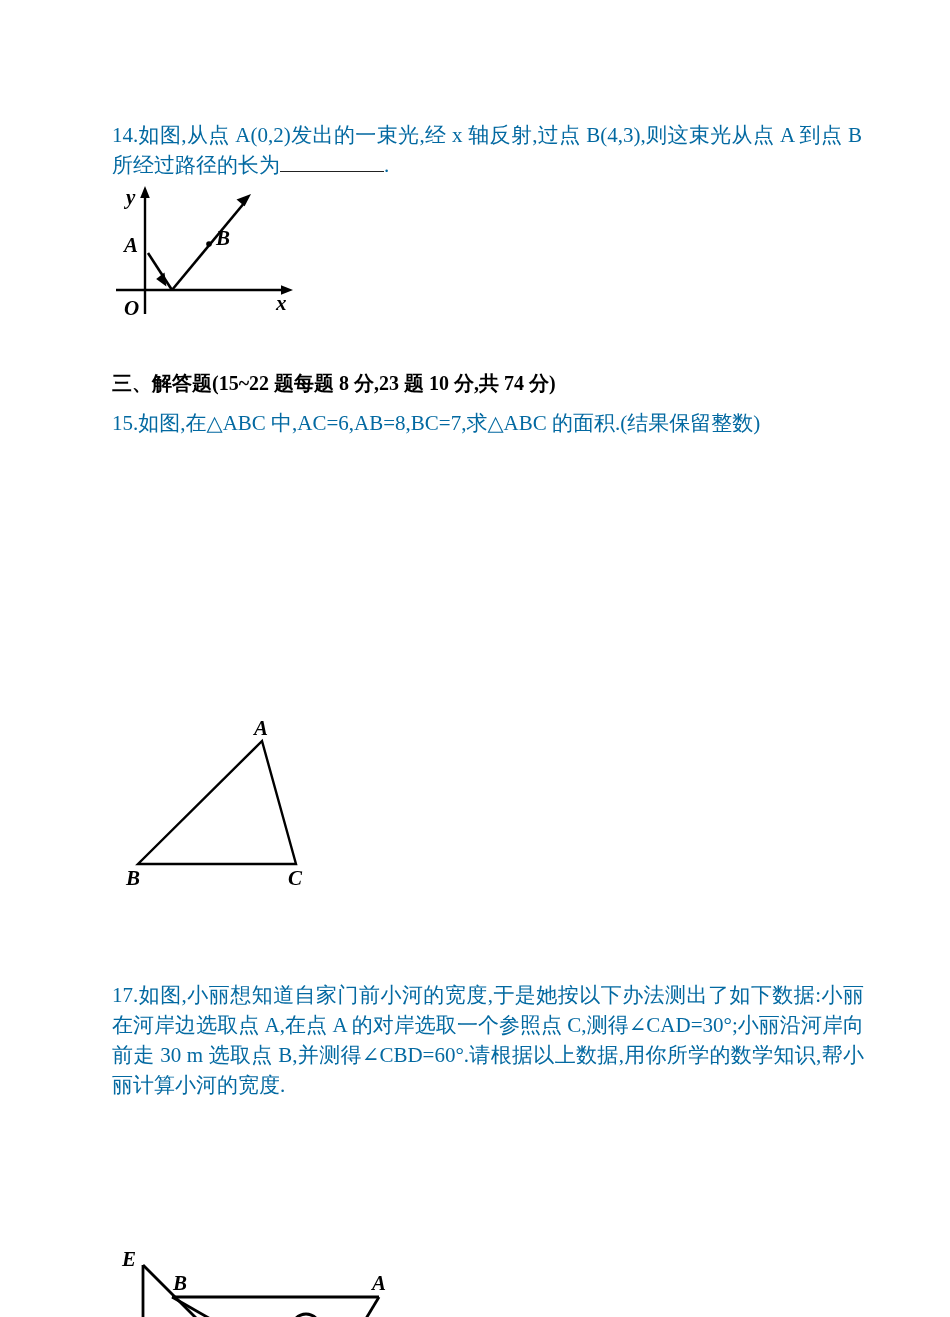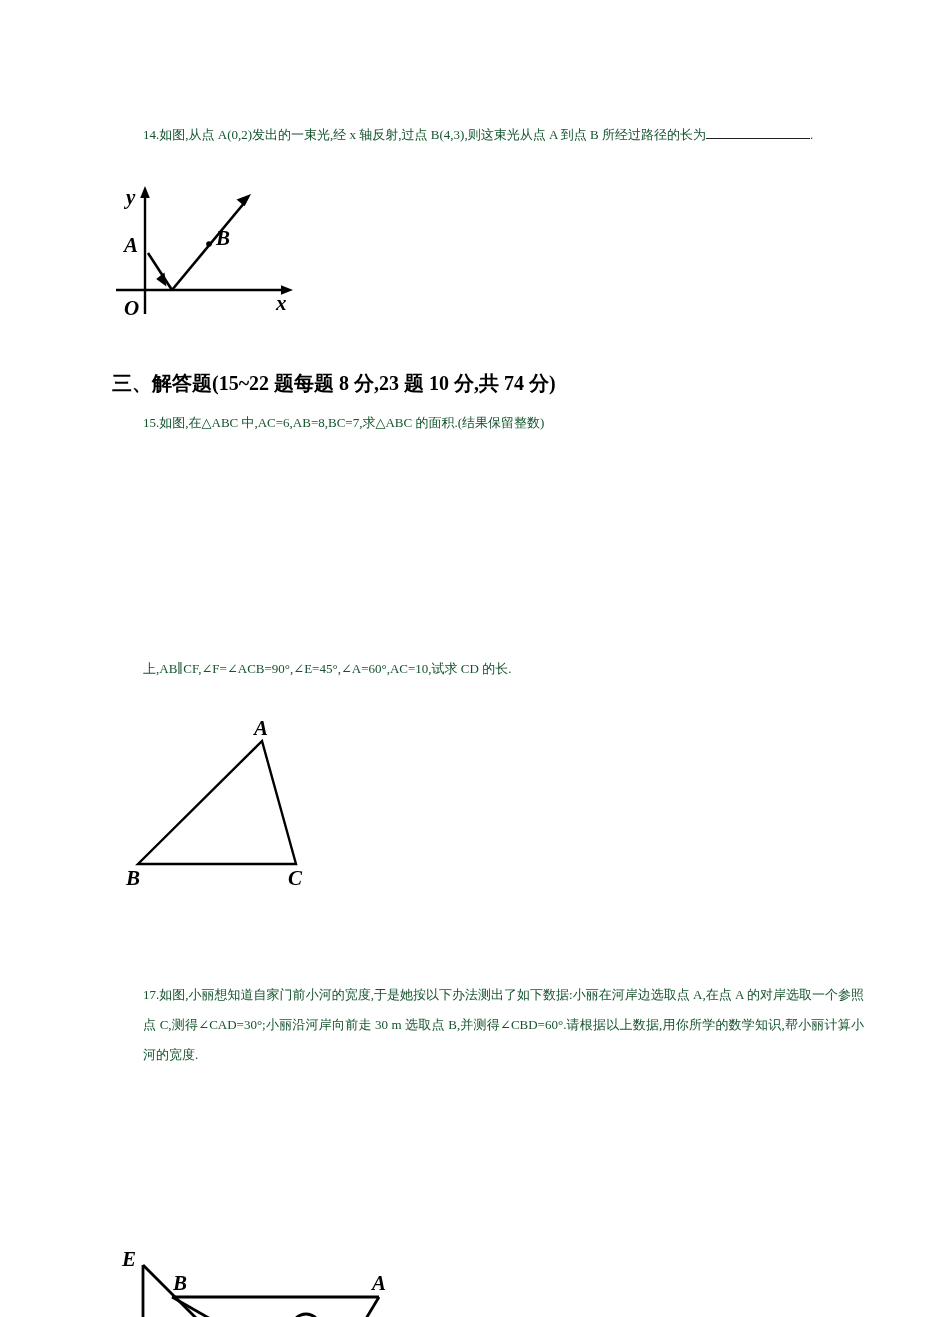--- a/index.html
+++ b/index.html
@@ -26,26 +26,25 @@
   }
   .content {
     position: absolute;
     left: 112px;
     top: 120px;
     width: 750px;
   }
 
   
   .qtext {
-    font-size: 13px;
+    font-size: 21px;
     line-height: 30px;
     text-align: justify;
     letter-spacing: 0px;
-    color: #14532d;
-    margin-left: 31px;
+    color: #0369a1;
   }
   .section-head {
     font-size: 20px;
     line-height: 30px;
     font-weight: bold;
     margin: 0;
     font-family: Liberation Serif, serif;
   }
   .blank-line {
     display: inline-block;
@@ -119,21 +118,20 @@
 
           <polygon points="152,28 28,151 186,151" fill="none" stroke="#000" stroke-width="2.4" stroke-linejoin="miter"></polygon>
           <text class="vert-lbl" x="144" y="22">A</text>
           <text class="vert-lbl" x="16" y="172">B</text>
           <text class="vert-lbl" x="178" y="172">C</text>
         </svg>
       </div>
     </div>
 
     <div class="q16">
-      <div class="qtext">上,AB∥CF,∠F=∠ACB=90°,∠E=45°,∠A=60°,AC=10,试求 CD 的长.</div>
 
       <div class="fig16">
         <svg width="360" height="170" viewBox="0 0 360 170">
 
           <line x1="27" y1="15" x2="27" y2="135" stroke="#000" stroke-width="2.8"></line>
           <line x1="12" y1="135" x2="343" y2="135" stroke="#000" stroke-width="2.8"></line>
           <line x1="27" y1="15" x2="147" y2="135" stroke="#000" stroke-width="2.8"></line>
 
           <line x1="56" y1="47" x2="263" y2="47" stroke="#000" stroke-width="2.8"></line>
           <line x1="56" y1="47" x2="210" y2="135" stroke="#000" stroke-width="2.8"></line>

